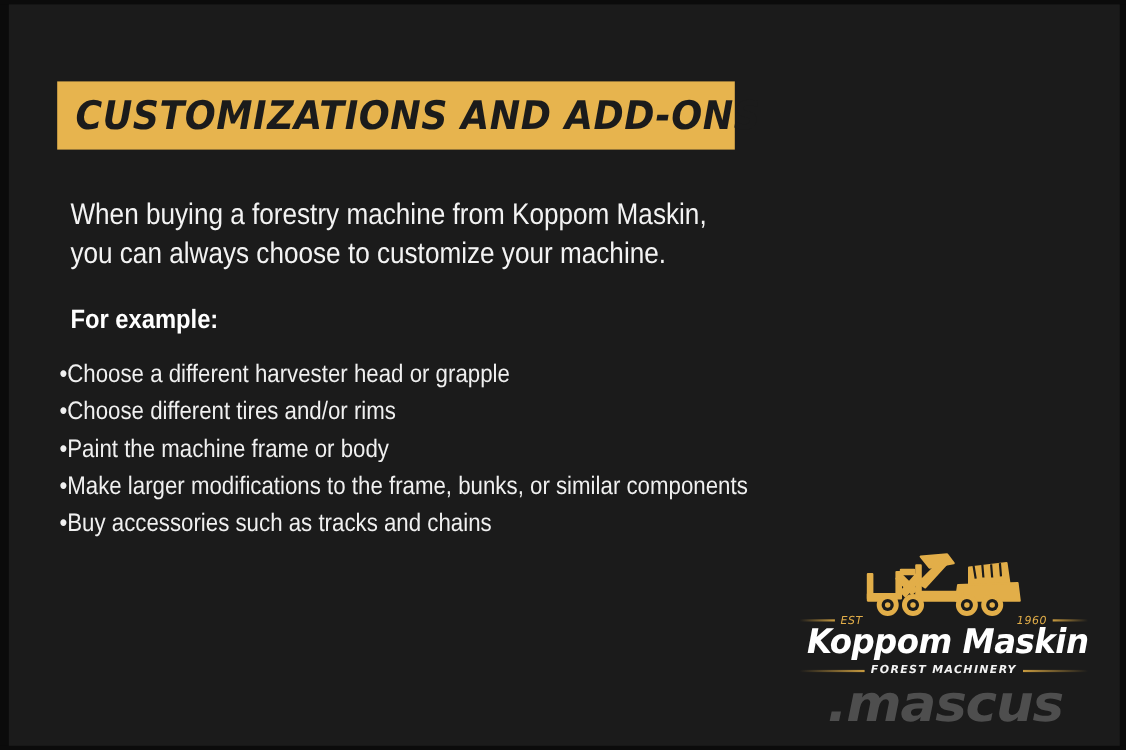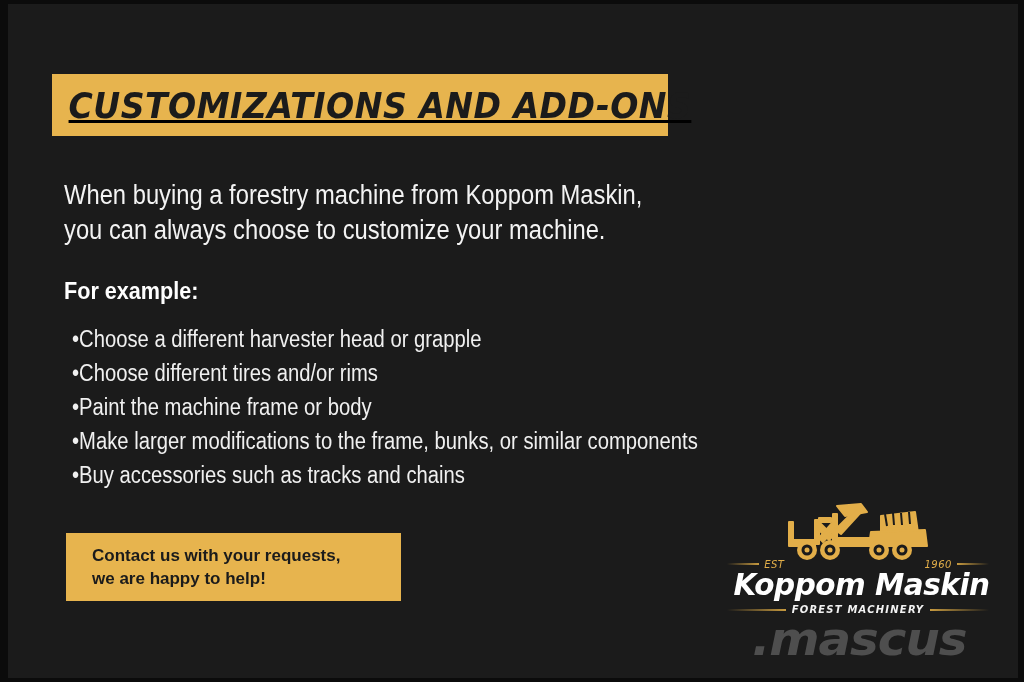--- a/index.html
+++ b/index.html
@@ -35,21 +35,20 @@
   
   .title-banner {
     position: absolute;
     left: 52px;
     top: 74px;
     width: 616px;
     height: 62px;
     background: #e7b44e;
     display: flex;
     align-items: center;
-    text-decoration: underline;
   }
   .title-text {
     font-family: "DejaVu Sans", sans-serif;
     font-weight: bold;
     font-style: italic;
     font-size: 36px;
     letter-spacing: 0.5px;
     color: #1b1b1b;
     padding-left: 18px;
     transform: scaleX(0.92);
@@ -81,21 +80,21 @@
     font-size: 24px;
     font-weight: bold;
     transform: scaleX(0.9);
     transform-origin: left top;
     white-space: nowrap;
   }
 
   
   .bullets {
     position: absolute;
-    left: 72px;
+    left: 54px;
     top: 322px;
     width: 800px;
   }
   .bullet-row {
     color: #f0f0f0;
     font-size: 23px;
     line-height: 34px;
     white-space: nowrap;
     transform: scaleX(0.88);
     transform-origin: left top;
@@ -256,24 +255,20 @@
   <div class="example-head">For example:</div>
 
   <div class="bullets">
     <span class="bullet-row"><span class="bullet-dot">•</span><span class="bullet-label">Choose a different harvester head or grapple</span></span>
     <span class="bullet-row"><span class="bullet-dot">•</span><span class="bullet-label">Choose different tires and/or rims</span></span>
     <span class="bullet-row"><span class="bullet-dot">•</span><span class="bullet-label">Paint the machine frame or body</span></span>
     <span class="bullet-row"><span class="bullet-dot">•</span><span class="bullet-label">Make larger modifications to the frame, bunks, or similar components</span></span>
     <span class="bullet-row"><span class="bullet-dot">•</span><span class="bullet-label">Buy accessories such as tracks and chains</span></span>
   </div>
 
-  <div class="cta-box">
-    <span class="cta-line">Contact us with your requests,</span>
-    <span class="cta-line">we are happy to help!</span>
-  </div>
 
   <div class="logo">
 
     <div class="logo-machine">
       <svg viewBox="0 0 165 62" width="165" height="62" aria-hidden="true">
         <g fill="#e2ae49" stroke="#e2ae49" stroke-width="2" stroke-linejoin="round">
 
           <path d="M62 6 L86 4 L92 12 L70 16 Z" fill="#e2ae49"></path>
           <path d="M88 10 L66 34 L60 30 L84 6 Z" fill="#e2ae49"></path>
           <path d="M58 14 L62 14 L62 42 L58 42 Z" fill="#e2ae49"></path>

